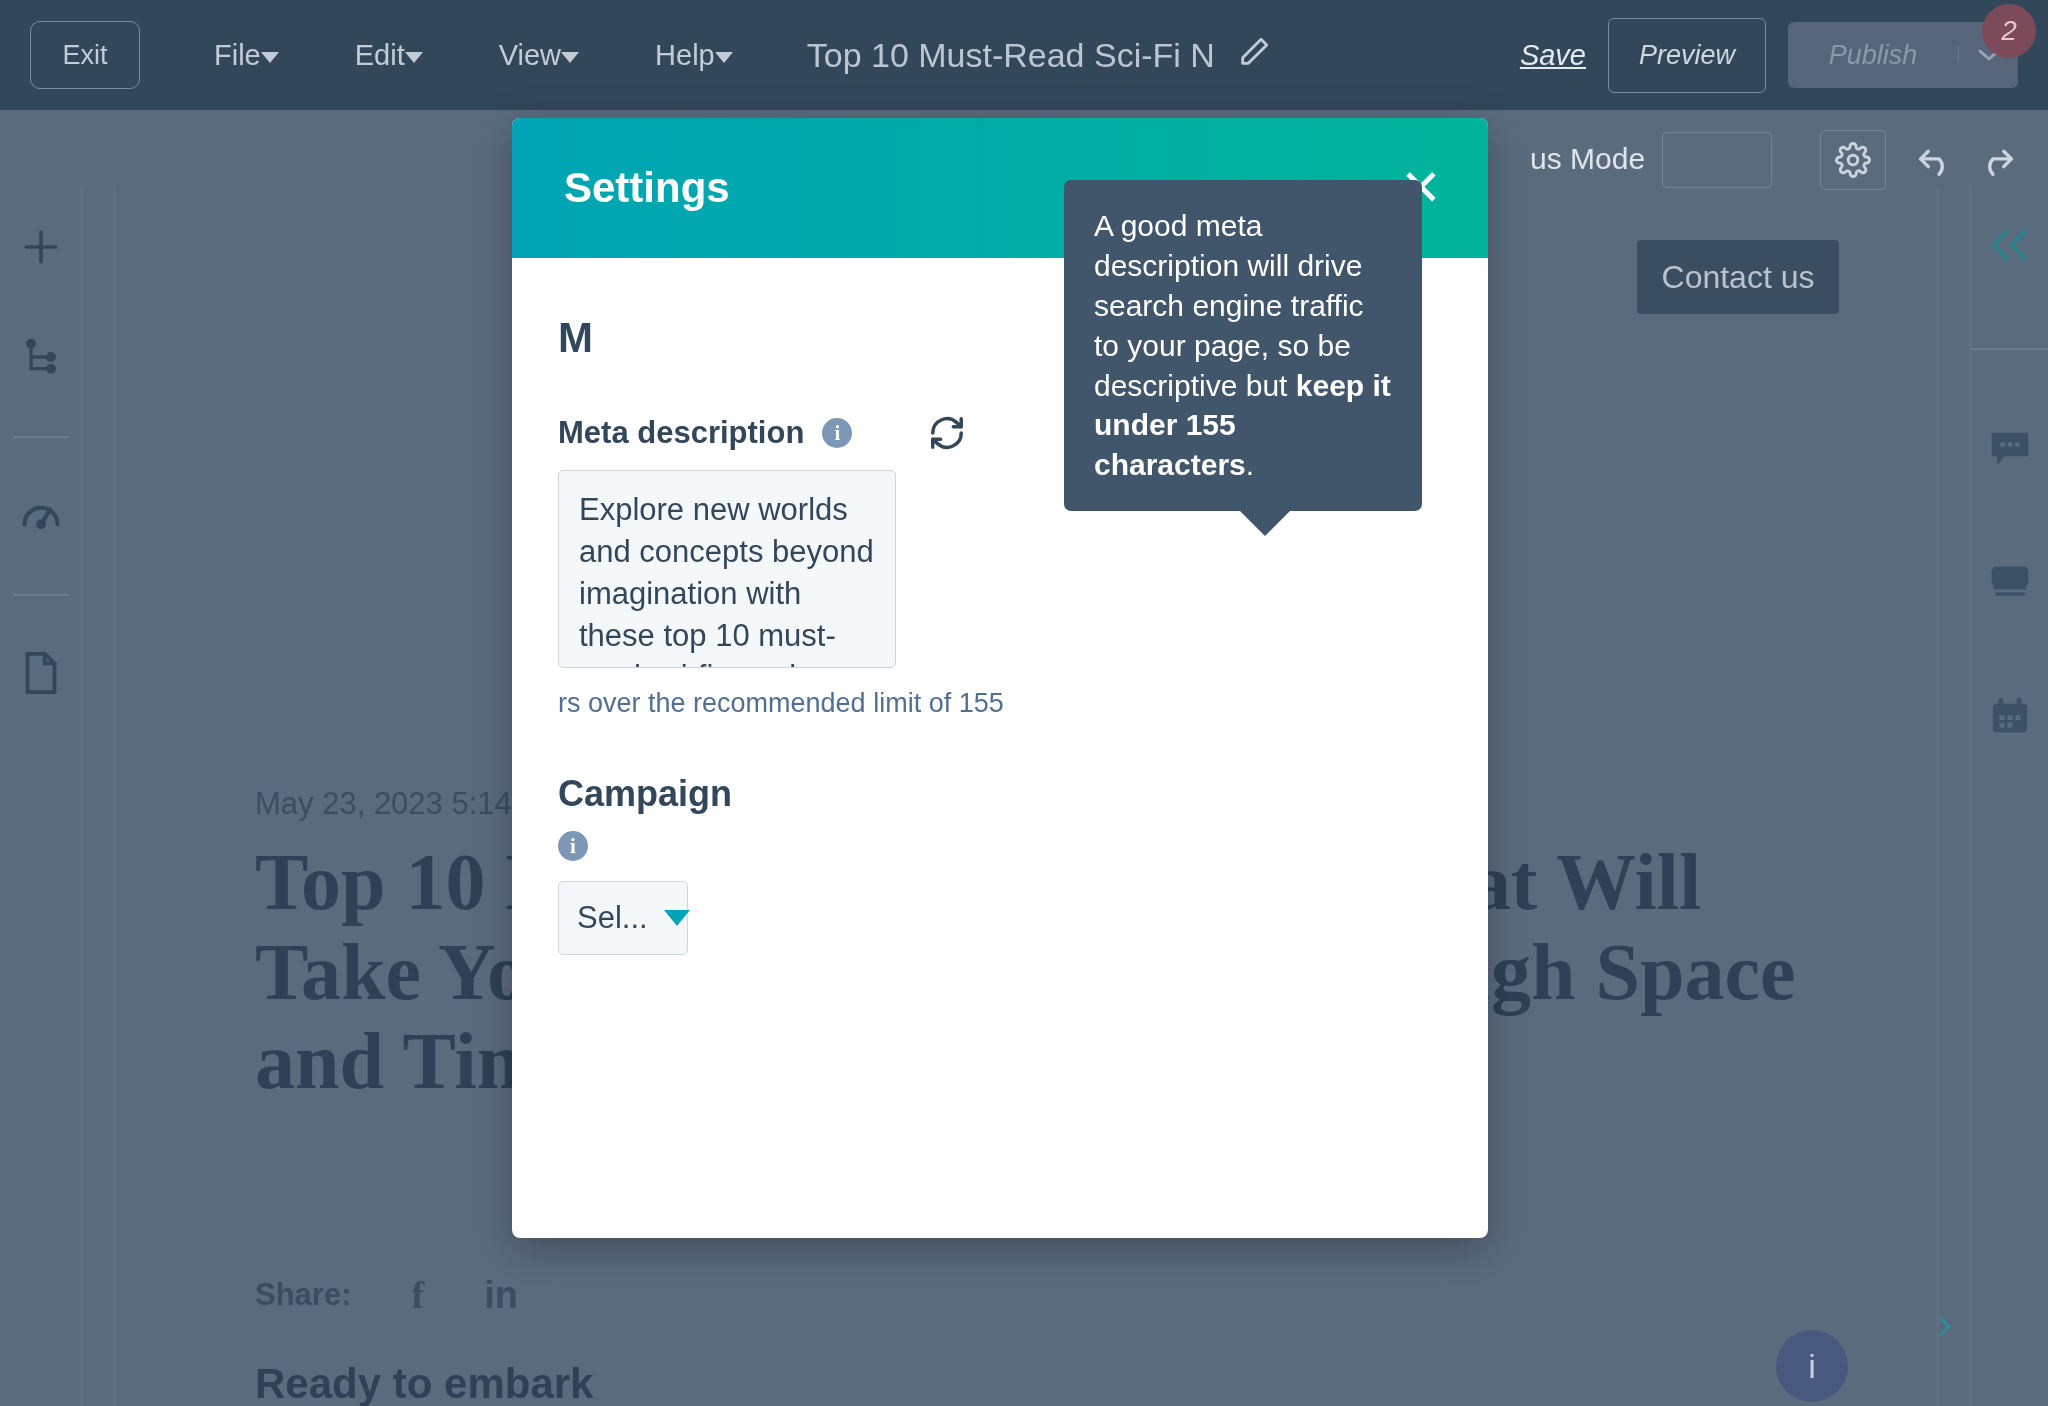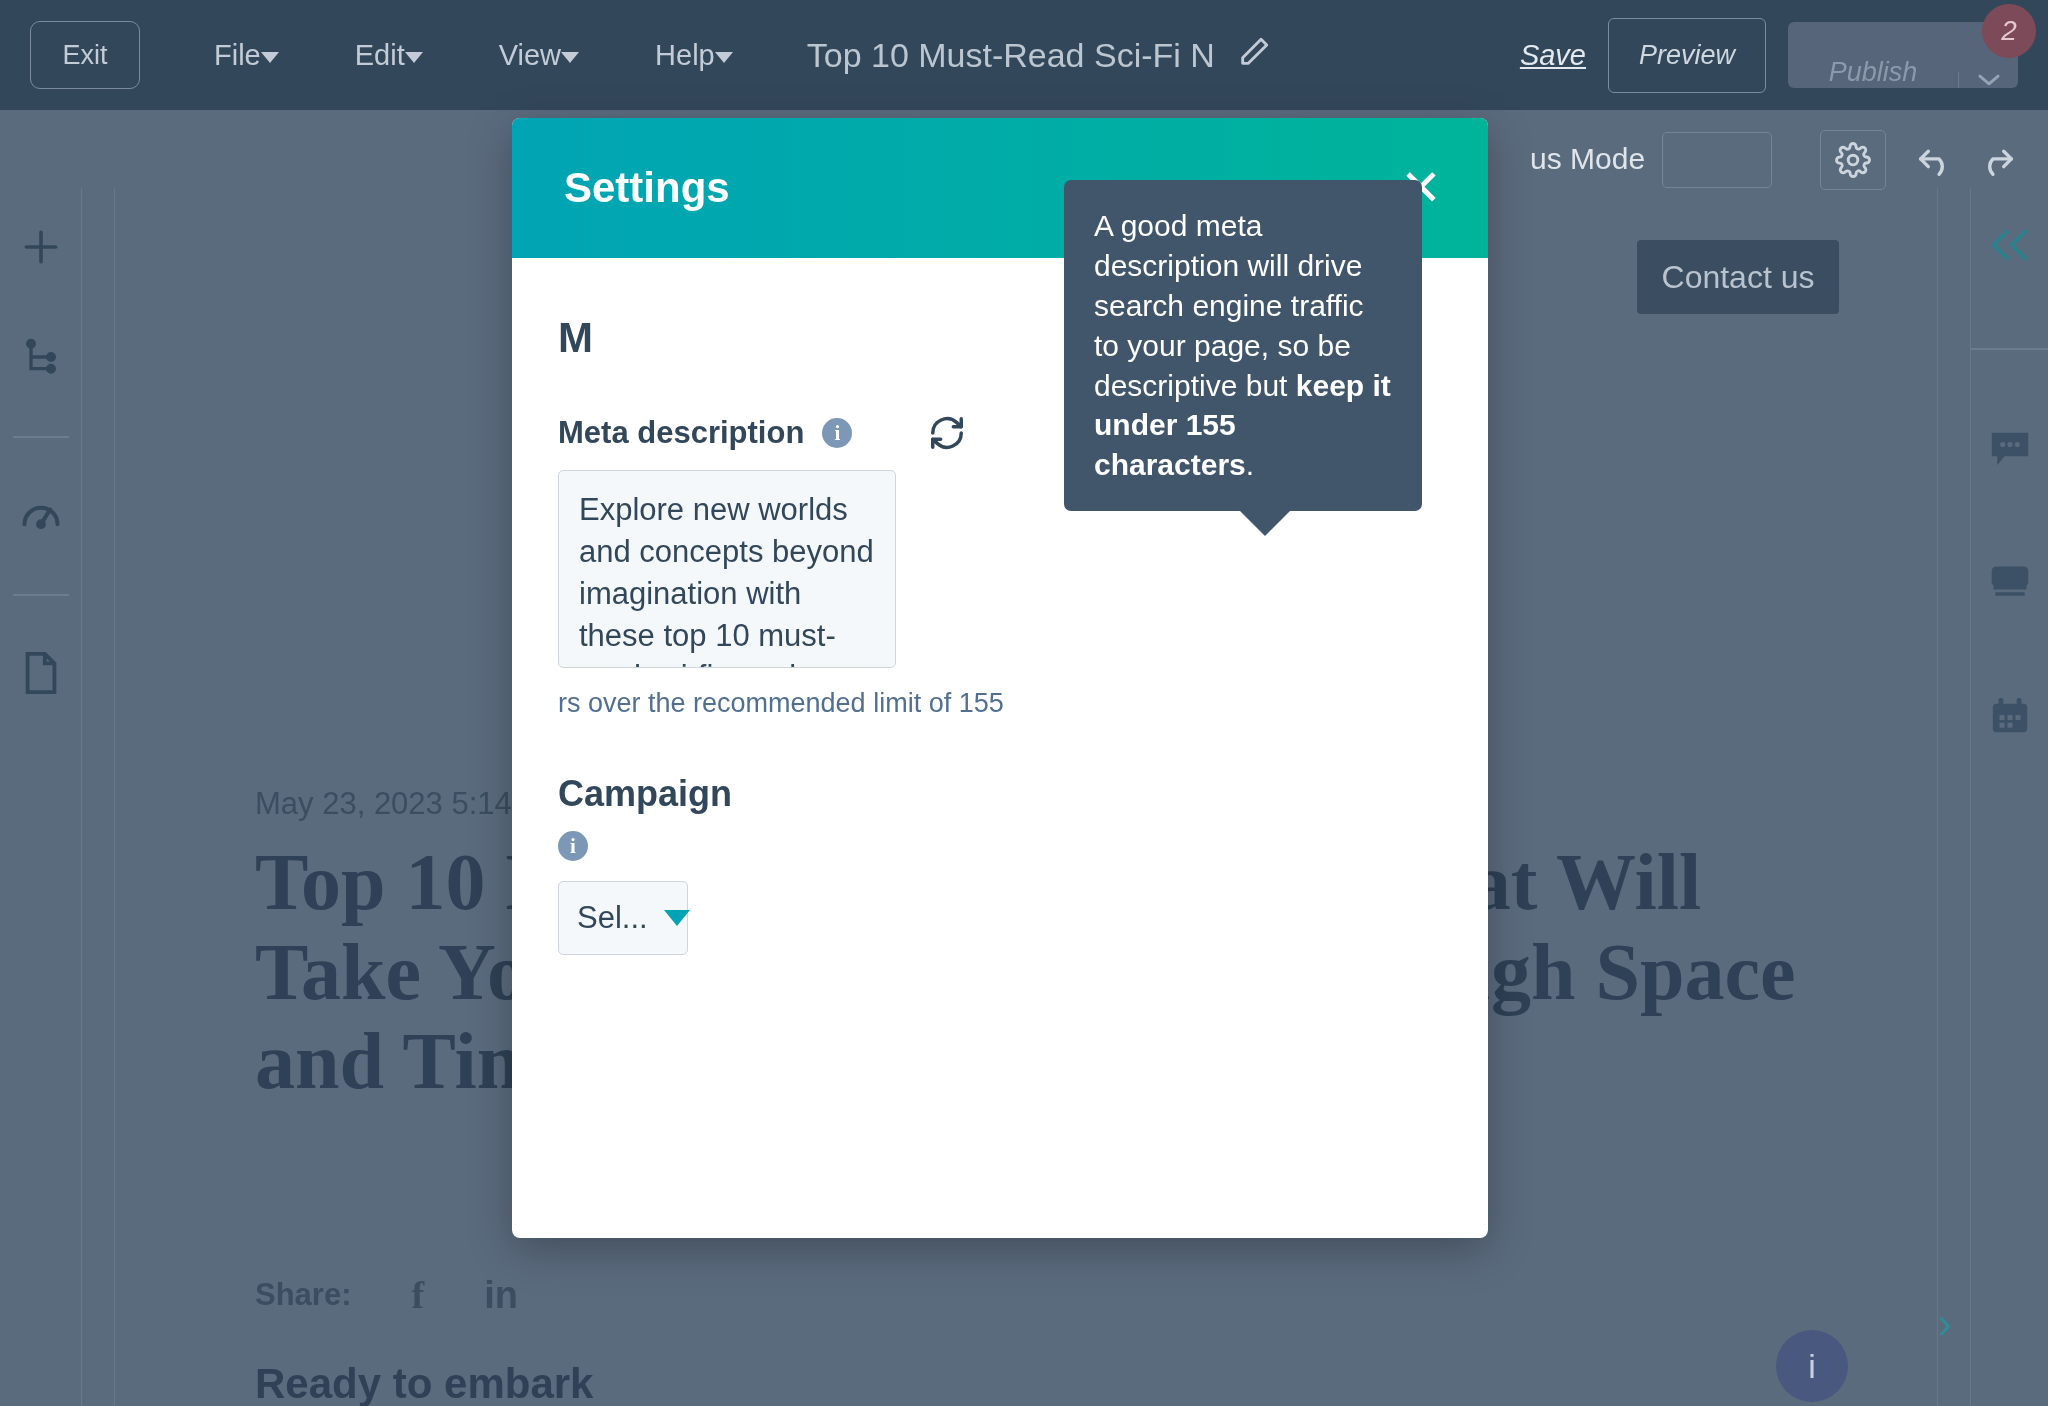--- a/index.html
+++ b/index.html
@@ -41,21 +41,21 @@
   .topbar-right { margin-left: auto; display: flex; align-items: center; gap: 22px; position: relative; font-style: italic; }
   .save-link {
     color: #e5eaf0; font-size: 29px; text-decoration: underline; cursor: pointer;
   }
   .preview-btn {
     width: 158px; height: 75px; border: 1.5px solid #7c8c9c; border-radius: 6px;
     background: transparent; color: #cfd7df; font-size: 27px;
     display: flex; align-items: center; justify-content: center; cursor: pointer;
   }
   .publish-group {
-    display: flex; align-items: flex-end; height: 66px;
+    display: flex; align-items: center; height: 66px;
     background: #56657a; border-radius: 6px; overflow: hidden; position: relative;
   }
   .publish-btn {
     width: 170px; display: flex; align-items: center; justify-content: center;
     color: #8b99ab; font-size: 27px; cursor: default;
   }
   .publish-caret {
     width: 60px; display: flex; align-items: center; justify-content: center;
     border-left: 1.5px solid #6a788b; color: #96a3b4; cursor: pointer;
   }

